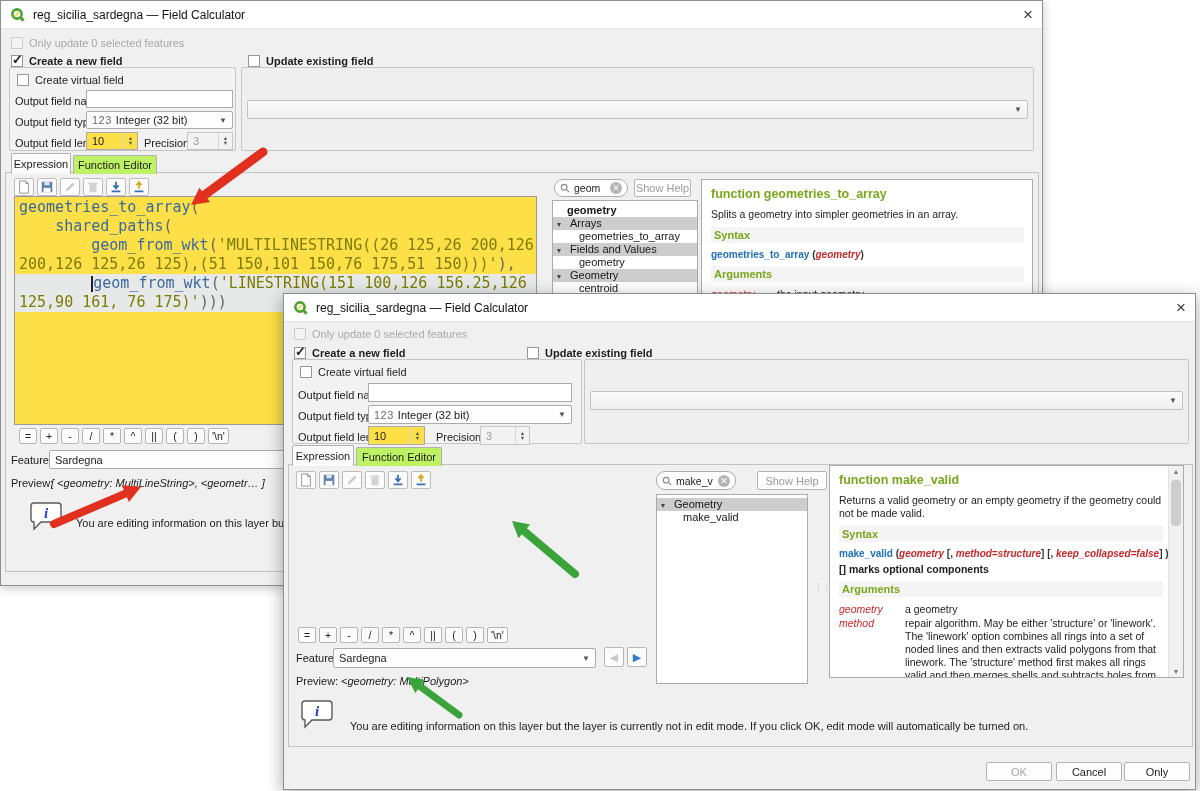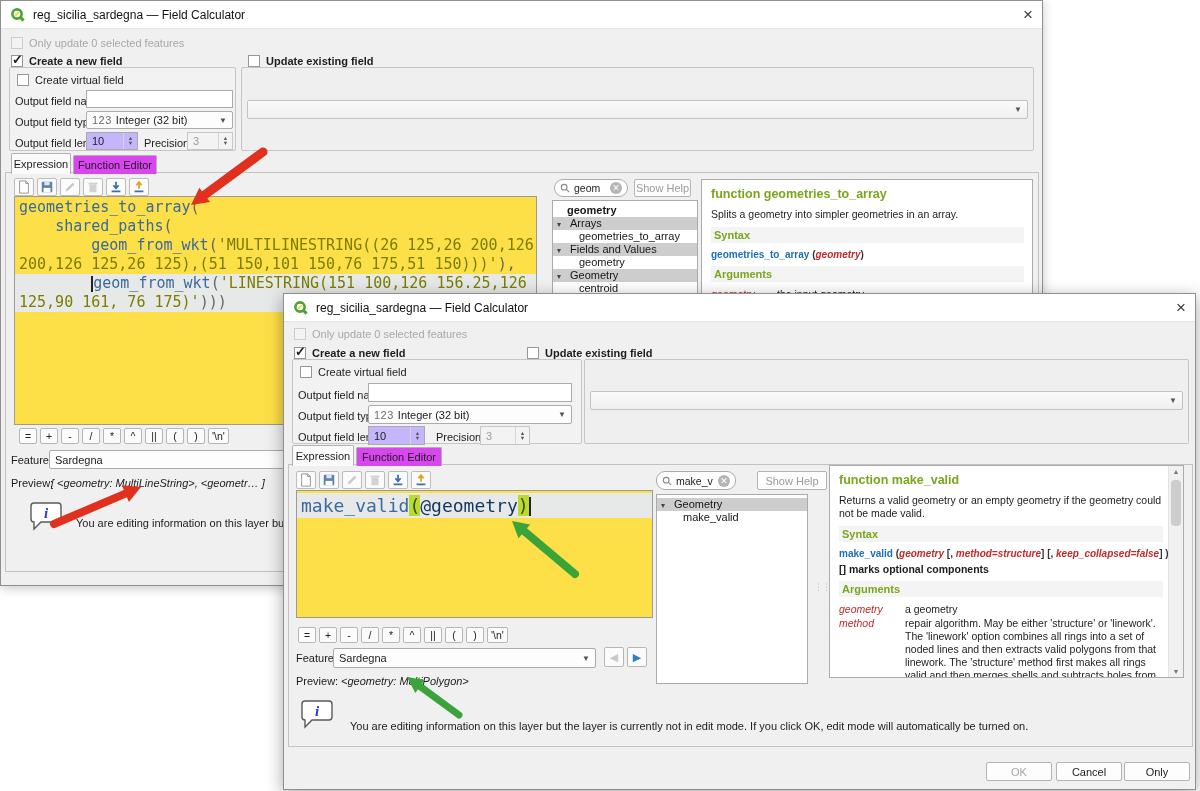--- a/index.html
+++ b/index.html
@@ -17,27 +17,27 @@
   .bold-label { font-weight:bold; }
   .grey-label { color:#a8a8a8; }
   .groupbox { position:absolute; border:1px solid #c6c6c6; background:#f2f2f2; border-radius:2px; }
   .flabel { position:absolute; font-size:11px; color:#1c1c1c; white-space:nowrap; }
   .tinput { position:absolute; background:#fff; border:1px solid #ababab; }
   .combo { position:absolute; background:#fdfdfd; border:1px solid #ababab; border-radius:2px;
            font-size:11px; color:#1c1c1c; display:flex; align-items:center; padding:0 5px; white-space:nowrap; }
   .combo .arrow { margin-left:auto; color:#555; font-size:8px; }
   .combo.disabled { background:linear-gradient(#fbfbfb,#efefef); border-color:#c2c2c2; }
   .typeprefix { font-size:11px; color:#6d6d6d; margin-right:4px; letter-spacing:0.5px; }
-  .spin { position:absolute; background:#c4b5fd; border:1px solid #ababab; font-size:11px; color:#1c1c1c;
+  .spin { position:absolute; background:#fde047; border:1px solid #ababab; font-size:11px; color:#1c1c1c;
           display:flex; align-items:center; padding-left:5px; }
   .spin.disabled { background:#f3f3f3; color:#9d9d9d; border-color:#c6c6c6; }
   .spin .arrows { margin-left:auto; height:100%; width:14px; border-left:1px solid #d6d6d6;
                   display:flex; flex-direction:column; align-items:center; justify-content:center;
                   font-size:5.5px; color:#555; line-height:5px; }
-  .tab { position:absolute; height:19px; border:1px solid #b1b1b1; border-bottom:none; background:#d946ef;
+  .tab { position:absolute; height:19px; border:1px solid #b1b1b1; border-bottom:none; background:#bef264;
          font-size:11px; color:#1c1c1c; display:flex; align-items:center; justify-content:center;
          border-radius:2px 2px 0 0; z-index:2; }
   .tab.active { background:#fbfbfb; height:21px; z-index:4; }
   .tabframe { position:absolute; border:1px solid #c2c2c2; z-index:1; }
   .toolbar { position:absolute; display:flex; gap:3px; }
   .tbtn { width:20px; height:18px; border:1px solid #bdbdbd; border-radius:2px; background:#fbfbfb;
           display:flex; align-items:center; justify-content:center; }
   .editor { position:absolute; background:#fde047; border:1px solid #9a9a9a;
             font-family:"DejaVu Sans Mono", monospace; overflow:hidden; z-index:3; }
   .code-line { white-space:pre; padding:0 4px; }
@@ -357,23 +357,20 @@
         </svg>
       </div>
     <div class="tbtn">
         <svg width="14" height="14" viewBox="0 0 16 16">
           <path d="M8 10 v-7 M5 6 l3-3.5 3 3.5" stroke="#d9a71c" stroke-width="2" fill="none"></path>
           <rect x="3" y="12" width="10" height="2" fill="#3a6fb0"></rect>
         </svg>
       </div>
   </div>
 
-  <div class="editor" style="left:12px;top:196px;width:357px;height:128px;font-size:18px;line-height:25px;padding-top:2px;">
-      <div class="code-line hl"><span class="c-fn">make_valid</span><span class="c-brhl">(</span><span class="c-var">@geometry</span><span class="c-brhl">)</span><span class="c-cursor"></span></div>
-    </div>
 
   <div class="ops" style="left:14px;top:333px;">
       <button class="opbtn">=</button>
       <button class="opbtn">+</button>
       <button class="opbtn">-</button>
       <button class="opbtn">/</button>
       <button class="opbtn">*</button>
       <button class="opbtn">^</button>
       <button class="opbtn">||</button>
       <button class="opbtn">(</button>

